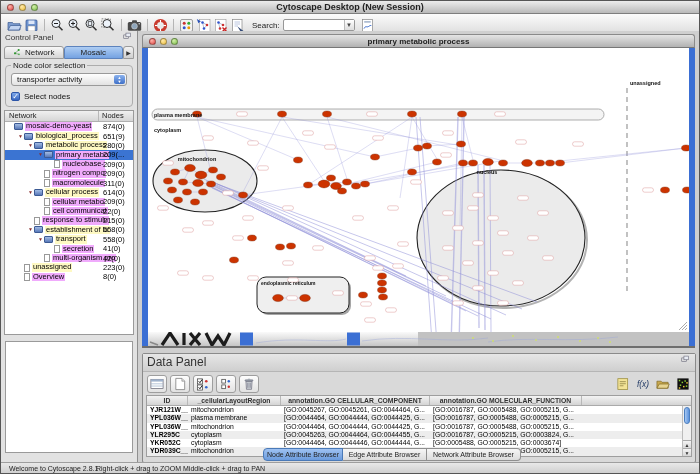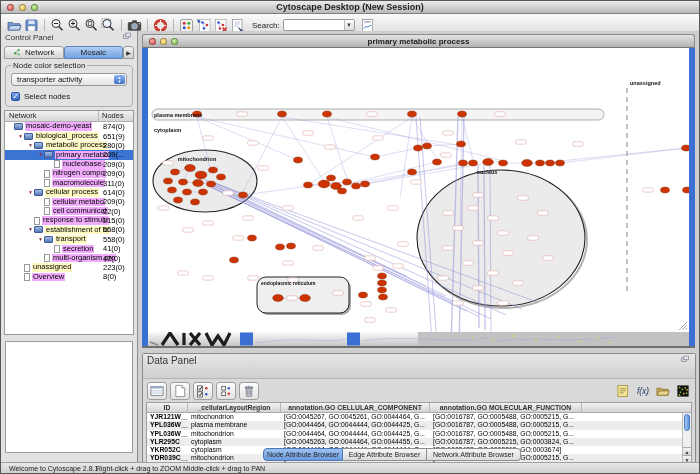--- a/index.html
+++ b/index.html
@@ -55,21 +55,21 @@
   .mdi{flex:1;position:relative;background:#cfcfcf;overflow:hidden;}
   .net-window{position:absolute;left:4px;top:3px;width:553px;border-bottom:2px solid #6e6e6e;}
   .inner-titlebar{height:14px;background:linear-gradient(#e4e4e4,#b2b2b2);border:1px solid #8a8a8a;border-bottom:1px solid #777;position:relative;border-radius:3px 3px 0 0;}
   .inner-titlebar .title{font-size:8px;line-height:13px;}
   .inner-titlebar .tl{width:7px;height:7px;top:3px;}
   .inner-titlebar .tl.r{left:6px;}.inner-titlebar .tl.y{left:17px;}.inner-titlebar .tl.g{left:28px;}
   .net-body{border-left:6px solid #3b6fd4;border-right:6px solid #3b6fd4;background:#fff;}
   .net-canvas-wrap{height:284px;overflow:hidden;background:#fff;}
   .behind-strip{height:14px;overflow:hidden;}
   .data-panel{position:absolute;left:4px;top:322px;width:554px;height:110px;background:#d9d9d9;border:1px solid #8a8a8a;border-radius:2px;}
-  .dp-header{height:25px;font-size:10px;color:#333;padding:1px 4px 0;position:relative;background:linear-gradient(#e6e6e6,#cfcfcf);border-bottom:1px solid #b5b5b5;}
+  .dp-header{height:18px;font-size:12px;color:#333;padding:1px 4px 0;position:relative;background:linear-gradient(#e6e6e6,#cfcfcf);border-bottom:1px solid #b5b5b5;}
   .dp-toolbar{height:23px;display:flex;align-items:center;padding:0 4px;gap:3px;}
   .dp-btn{width:20px;height:18px;background:linear-gradient(#fdfdfd,#e2e2e2);border:1px solid #9e9e9e;border-radius:3px;display:flex;align-items:center;justify-content:center;flex:none;}
   .dp-right{margin-left:auto;display:flex;gap:4px;align-items:center;}
   .dp-flat{width:16px;height:15px;display:flex;align-items:center;justify-content:center;flex:none;}
   .dp-table{margin:0 3px;height:62px;background:#fff;border:1px solid #9e9e9e;position:relative;overflow:hidden;}
   .dt-header{height:10px;display:flex;background:linear-gradient(#f3f3f3,#d4d4d4);border-bottom:1px solid #aaa;font-size:6.8px;font-weight:bold;color:#333;}
   .dt-header span{border-right:1px solid #b8b8b8;text-align:center;line-height:10px;overflow:hidden;white-space:nowrap;flex:none;}
   .dprow{height:8.3px;display:flex;font-size:6.8px;color:#000;line-height:8.3px;white-space:nowrap;}
   .dprow:nth-child(even){background:#ededed;}
   .dprow span{overflow:hidden;padding-left:3px;flex:none;}

